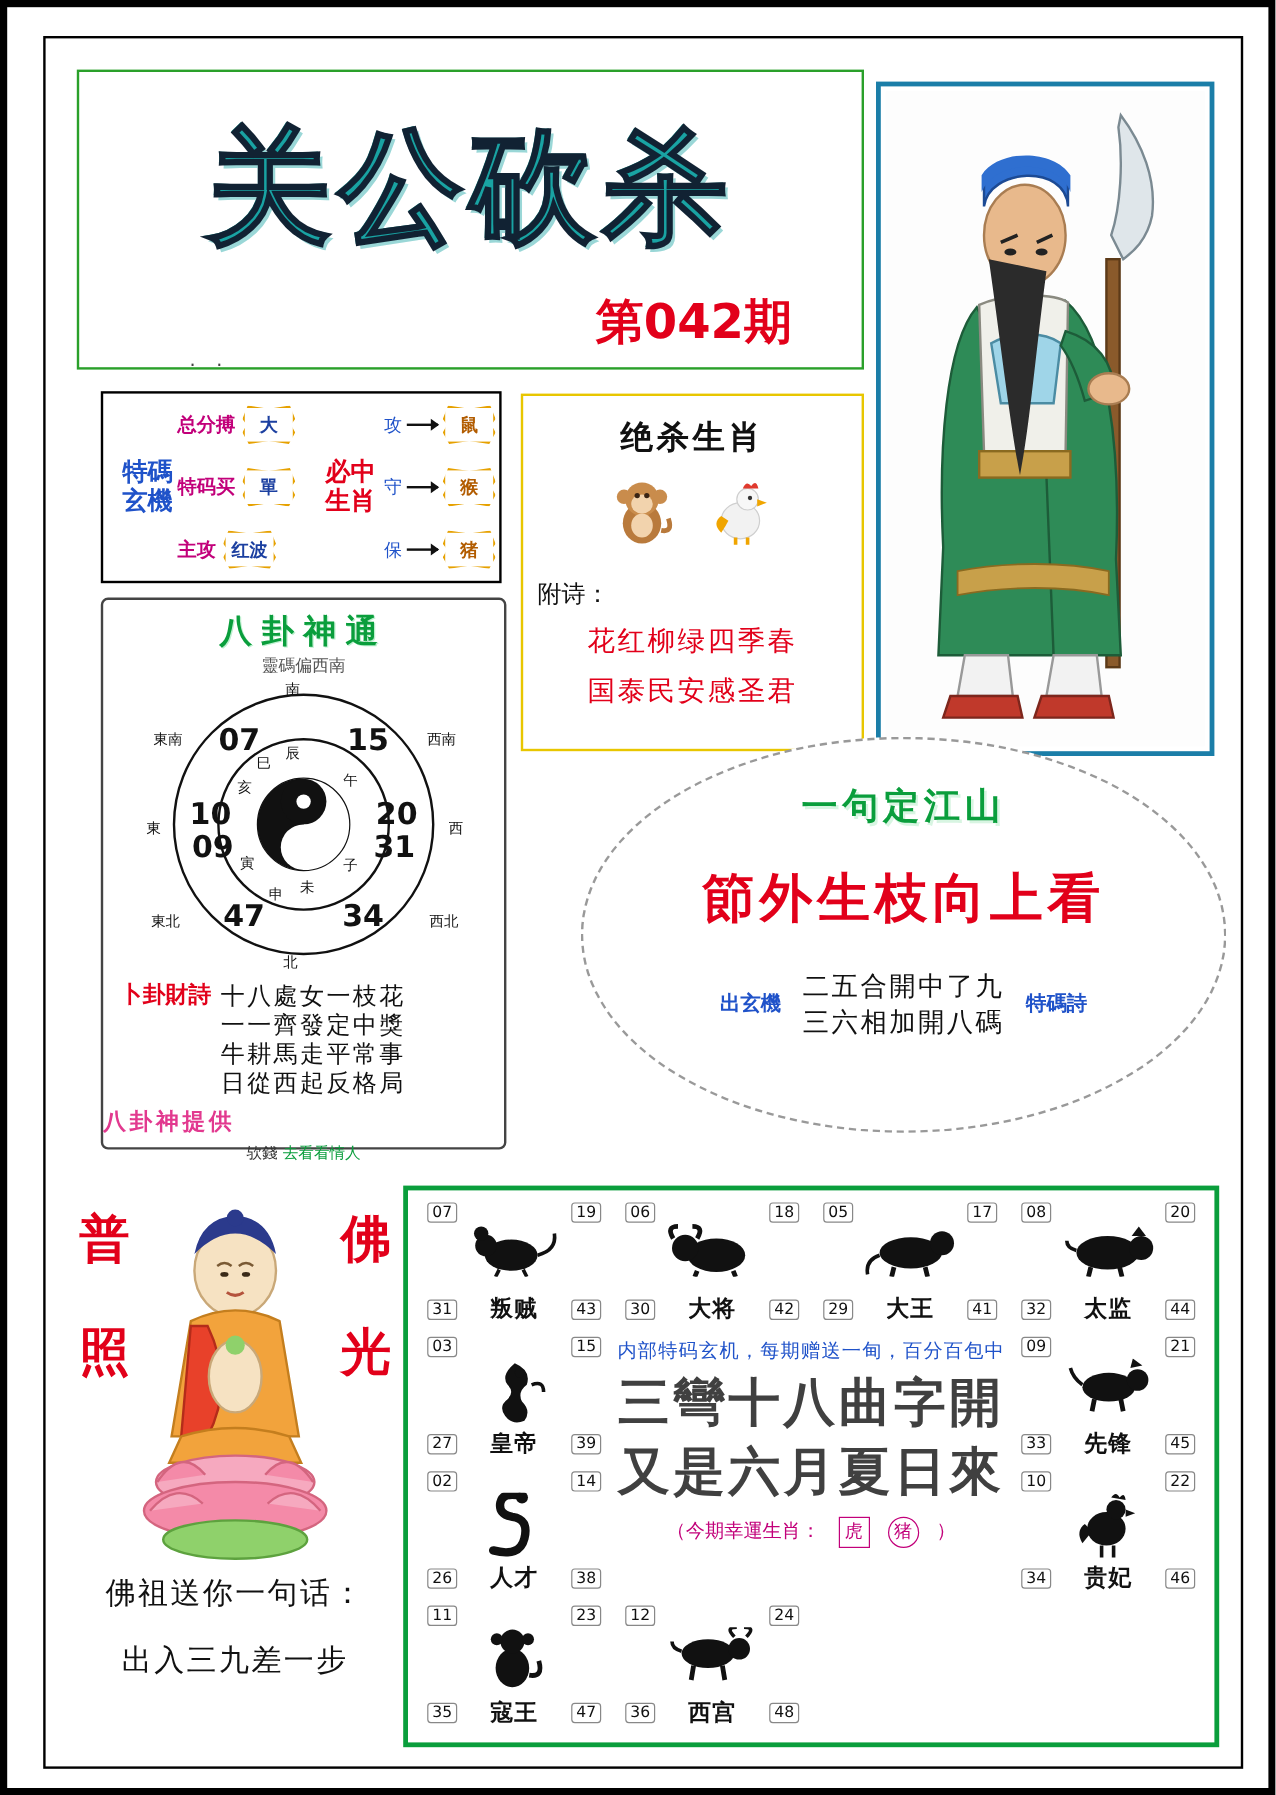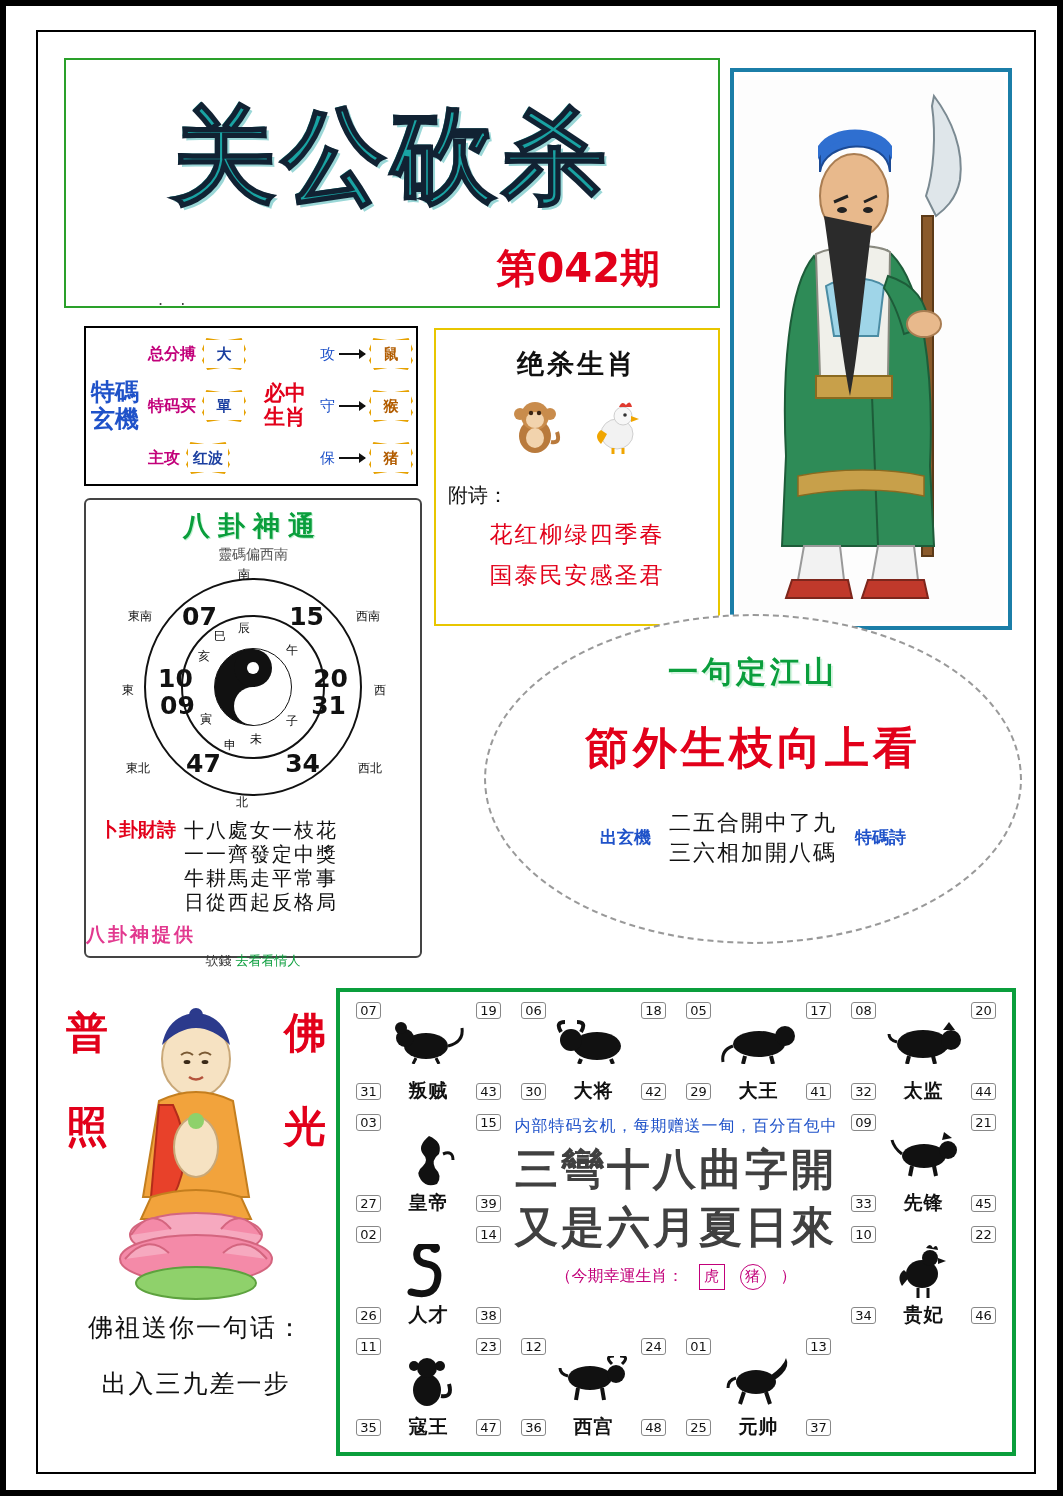--- a/index.html
+++ b/index.html
@@ -35,31 +35,31 @@
     position:absolute;left:724px;top:62px;width:282px;height:562px;
     border:4px solid #1b7ea8;background:#fff;box-sizing:border-box;padding:4px;
   }
   .hero-inner{position:relative;width:100%;height:100%;overflow:hidden;background:#fdfdfd;}
   
   .tema-box{
     position:absolute;left:78px;top:320px;width:334px;height:160px;
     border:2px solid #000;box-sizing:border-box;background:#fff;
     display:flex;align-items:center;
   }
-  .tm-left{width:58px;text-align:center;color:#1f52c9;font-weight:bold;font-size:24px;line-height:1.12;}
+  .tm-left{width:58px;text-align:right;color:#1f52c9;font-weight:bold;font-size:21px;line-height:1.12;}
   .tm-mid{flex:1;display:flex;flex-direction:column;justify-content:space-around;height:100%;padding:6px 0;}
   .tm-row{display:flex;align-items:center;gap:6px;padding-left:4px;}
   .tm-lab{font-size:16px;color:#c2007a;font-weight:bold;}
   .burst{
     width:40px;height:28px;display:flex;align-items:center;justify-content:center;
     font-size:15px;font-weight:bold;color:#1b3fa0;
     background:#fff;border:2px solid #e6a100;
     clip-path:polygon(10% 0,50% 8%,90% 0,100% 35%,92% 50%,100% 70%,88% 100%,50% 92%,12% 100%,0 70%,8% 50%,0 35%);
   }
-  .tm-right{width:56px;text-align:left;color:#e2001a;font-weight:bold;font-size:21px;line-height:1.12;}
+  .tm-right{width:56px;text-align:center;color:#e2001a;font-weight:bold;font-size:21px;line-height:1.12;}
   .tm-far{width:96px;display:flex;flex-direction:column;justify-content:space-around;height:100%;padding:6px 0;}
   .tm-far-row{display:flex;align-items:center;gap:4px;}
   .tm-far-lab{font-size:15px;color:#1f52c9;}
   .arrow{width:26px;height:2px;background:#111;position:relative;}
   .arrow:after{content:"";position:absolute;right:-1px;top:-4px;border-left:7px solid #111;border-top:5px solid transparent;border-bottom:5px solid transparent;}
   .burst-o{
     width:40px;height:28px;display:flex;align-items:center;justify-content:center;
     font-size:15px;font-weight:bold;color:#b25c00;background:#fff;border:2px solid #e6a100;
     clip-path:polygon(10% 0,50% 8%,90% 0,100% 35%,92% 50%,100% 70%,88% 100%,50% 92%,12% 100%,0 70%,8% 50%,0 35%);
   }
@@ -565,35 +565,16 @@
               <path d="M12 20 q-8 -2 -8 -8" stroke="#111" stroke-width="3" fill="none"></path>
             </svg>
           </div>
         <div class="zc-bot">
             <span class="znum">36</span>
             <span class="zname">西宫</span>
             <span class="znum">48</span>
           </div>
       </div>
 
-      <div class="zcell">
-        <div class="zc-top">
-            <span class="znum">01</span>
-            <span class="znum">13</span>
-          </div>
-        <div class="zicon">
-            <svg width="70" height="50" viewBox="0 0 70 50">
-              <ellipse cx="32" cy="26" rx="20" ry="12" fill="#111"></ellipse>
-              <path d="M46 20 q14 -10 16 -18 q4 8 -4 16 q-6 6 -12 8z" fill="#111"></path>
-              <path d="M20 36 l-4 12 M42 36 l4 12" stroke="#111" stroke-width="4"></path>
-              <path d="M12 22 q-8 2 -8 10" stroke="#111" stroke-width="3" fill="none"></path>
-            </svg>
-          </div>
-        <div class="zc-bot">
-            <span class="znum">25</span>
-            <span class="zname">元帅</span>
-            <span class="znum">37</span>
-          </div>
-      </div>
 
     </div>
   </div>
 </div>
 
 </body></html>

